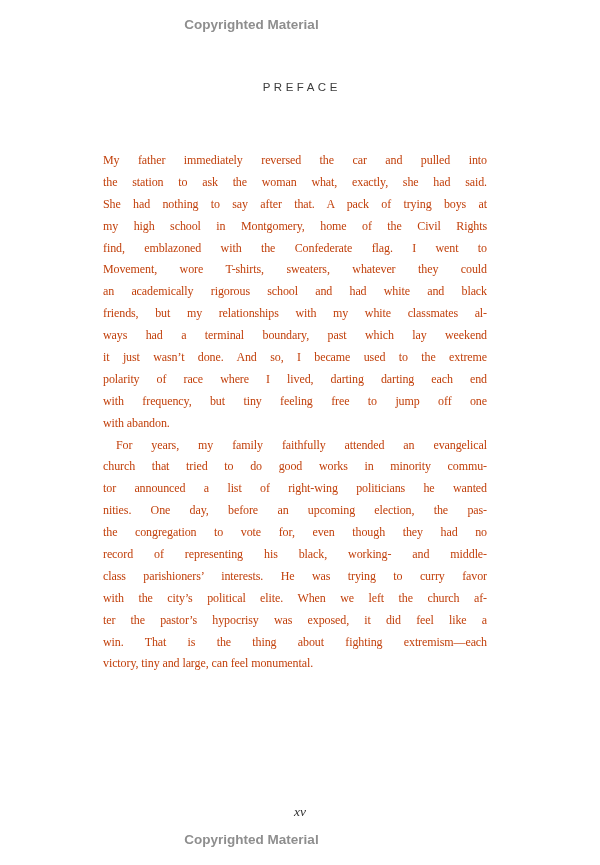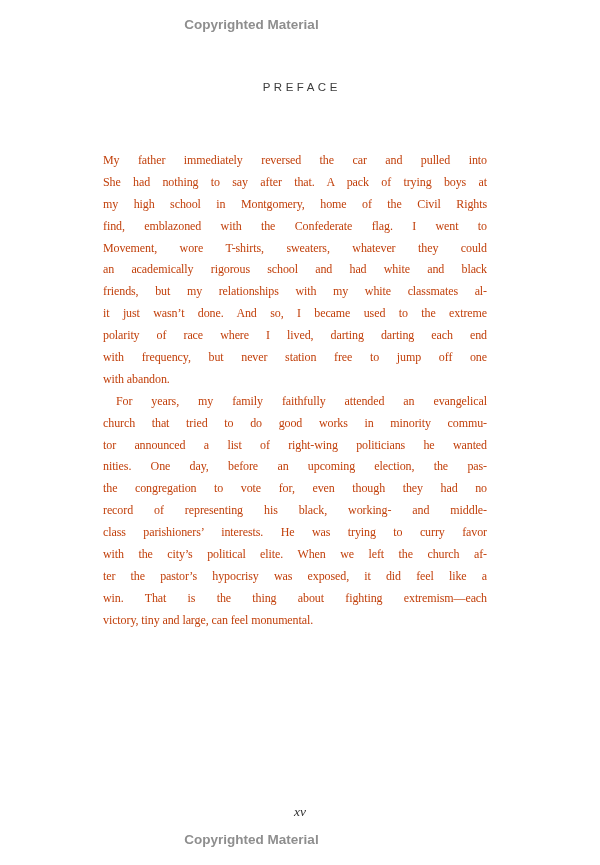--- a/index.html
+++ b/index.html
@@ -66,29 +66,31 @@
 <body>
 
 <div class="page">
   <div class="notice top">Copyrighted Material</div>
 
   <div class="heading">PREFACE</div>
 
   <div class="body-text">
       <div class="paragraph">
         <div class="line">My father immediately reversed the car and pulled into</div>
+        <div class="line">the station to ask the woman what, exactly, she had said.</div>
         <div class="line">She had nothing to say after that. A pack of trying boys at</div>
         <div class="line">my high school in Montgomery, home of the Civil Rights</div>
         <div class="line">find, emblazoned with the Confederate flag. I went to</div>
         <div class="line">Movement, wore T-shirts, sweaters, whatever they could</div>
         <div class="line">an academically rigorous school and had white and black</div>
         <div class="line">friends, but my relationships with my white classmates al-</div>
+        <div class="line">ways had a terminal boundary, past which lay weekend</div>
         <div class="line">it just wasn’t done. And so, I became used to the extreme</div>
         <div class="line">polarity of race where I lived, darting darting each end</div>
-        <div class="line">with frequency, but never station free to jump off one</div>
+        <div class="line">with frequency, but tiny feeling free to jump off one</div>
         <div class="line last">with abandon.</div>
       </div>
       <div class="paragraph">
         <div class="line indent">For years, my family faithfully attended an evangelical</div>
         <div class="line">church that tried to do good works in minority commu-</div>
         <div class="line">tor announced a list of right-wing politicians he wanted</div>
         <div class="line">nities. One day, before an upcoming election, the pas-</div>
         <div class="line">the congregation to vote for, even though they had no</div>
         <div class="line">record of representing his black, working- and middle-</div>
         <div class="line">class parishioners’ interests. He was trying to curry favor</div>

